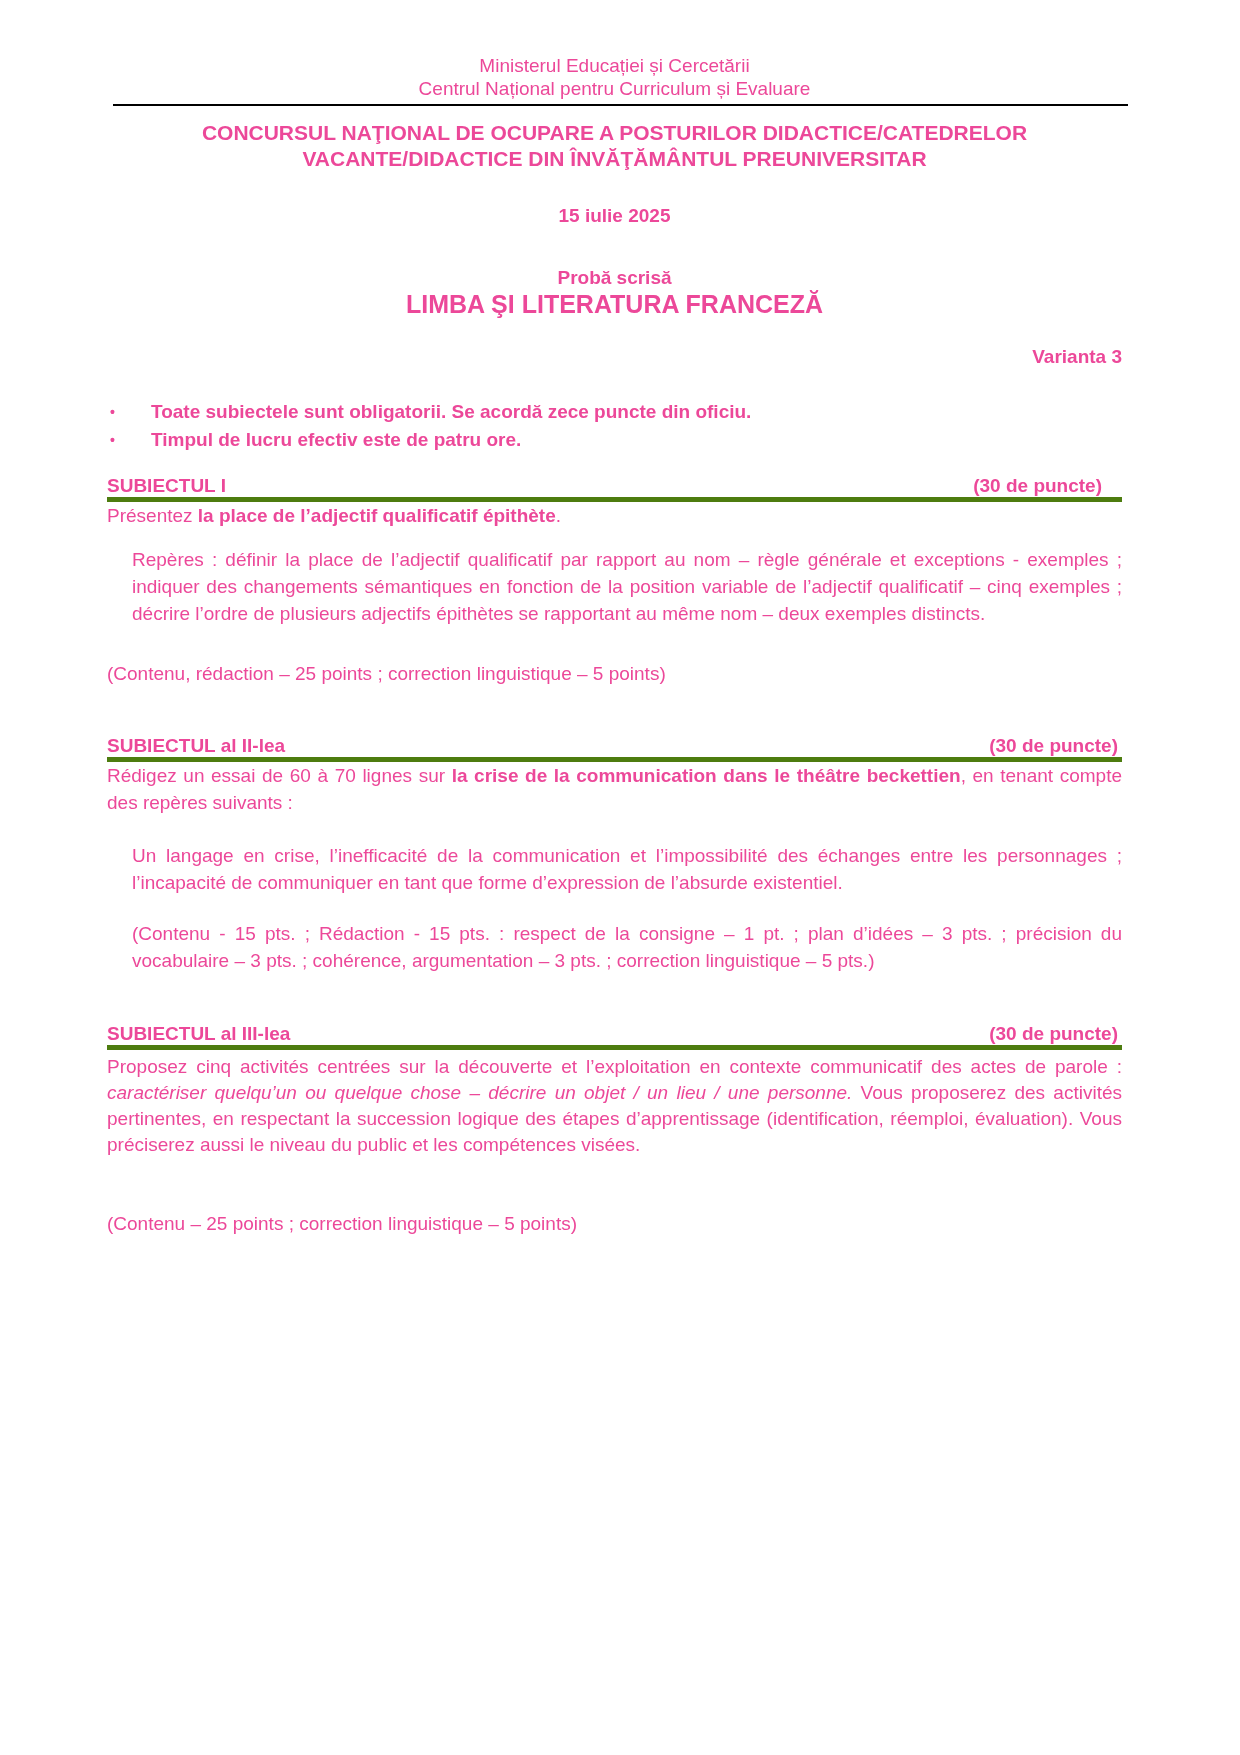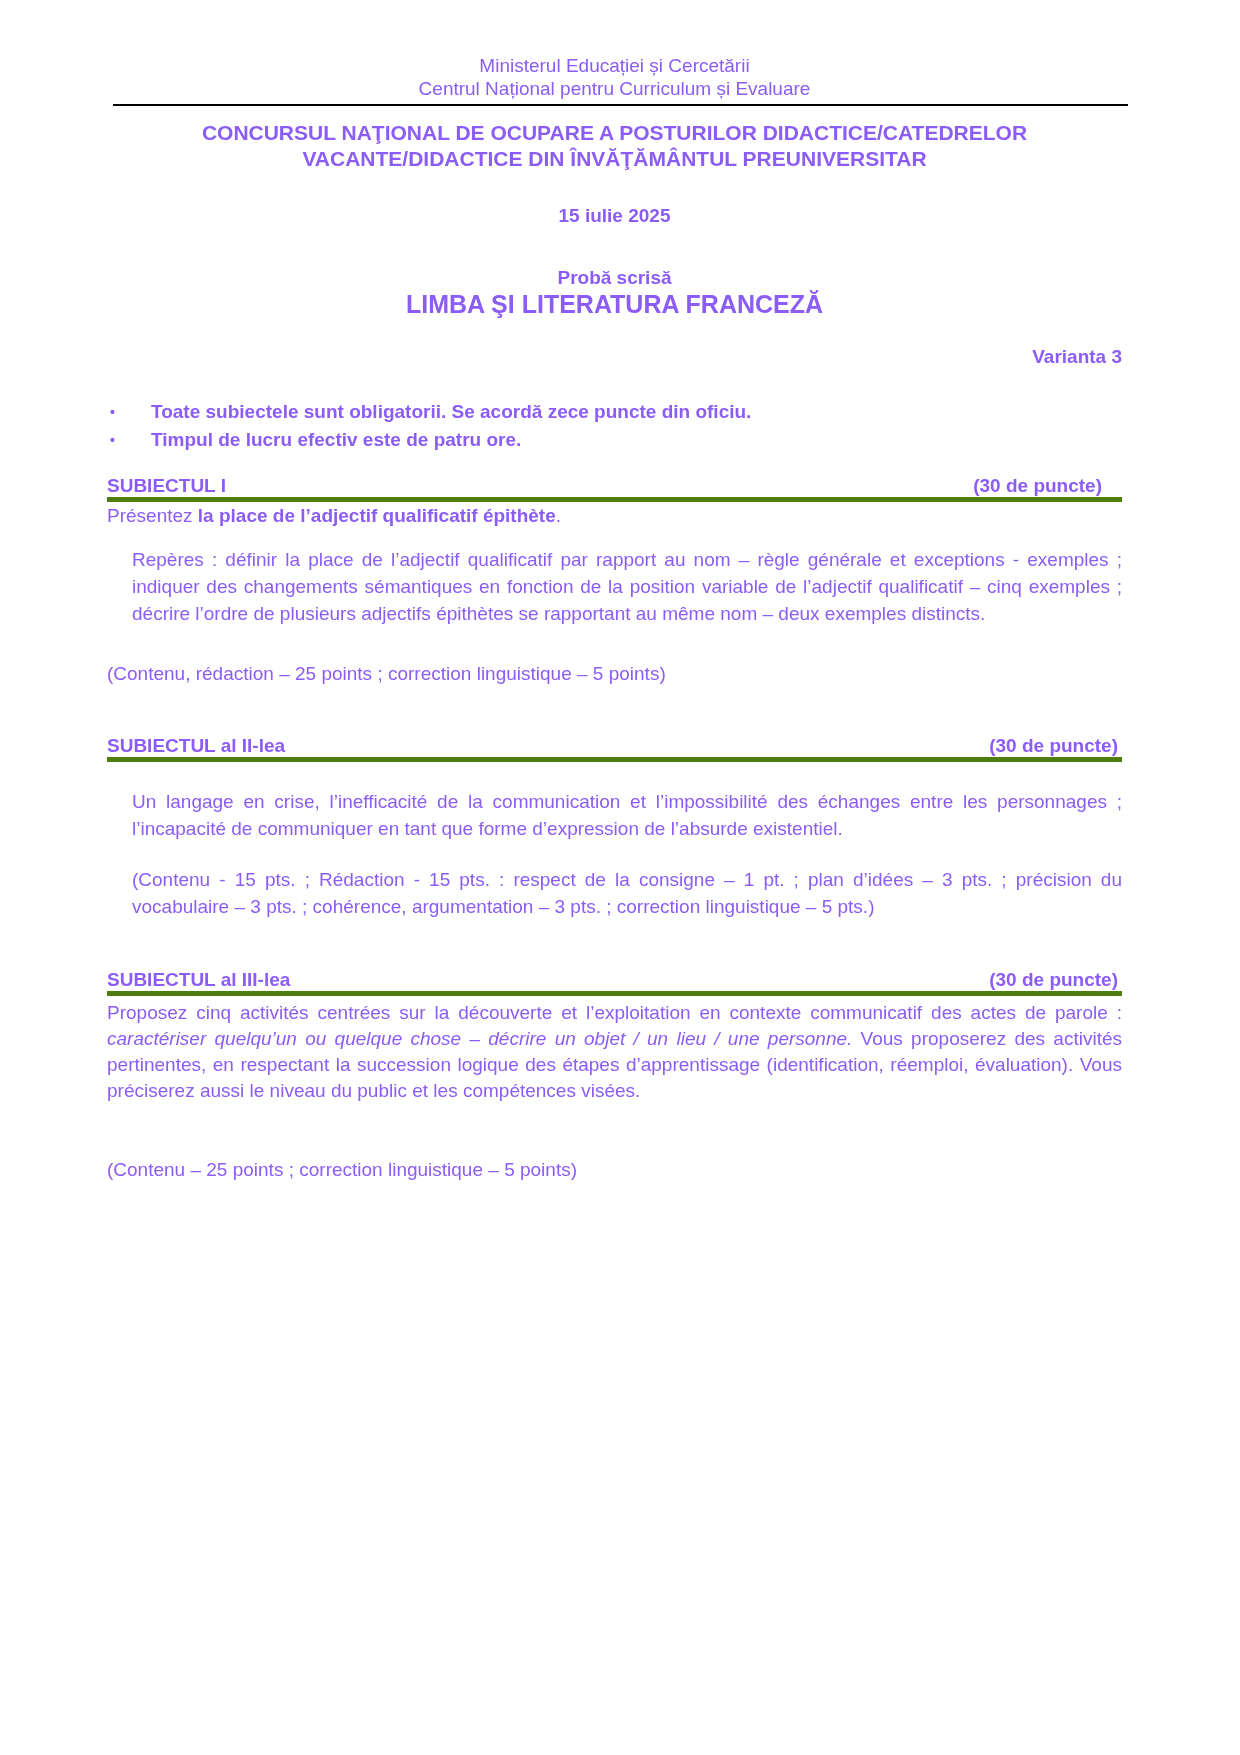--- a/index.html
+++ b/index.html
@@ -3,21 +3,21 @@
 <meta charset="utf-8">
 <style>
   html, body { margin: 0; padding: 0; background: #ffffff; }
   .page {
     position: relative;
     width: 1240px;
     height: 1569px;
     box-sizing: border-box;
     padding: 54px 118px 16px 107px;
     background: #ffffff;
-    color: #8b5cf6;
+    color: #ec4899;
     font-family: "Liberation Sans", sans-serif;
     font-size: 19px;
     line-height: 27px;
   }
   p { margin: 0; }
   .doc-header { text-align: center; line-height: 23px; }
   .header-rule { border: none; border-top: 2px solid #000; margin: 4px -6px 0 6px; }
   .doc-title { margin-top: 14px; text-align: center; font-weight: bold; font-size: 21px; line-height: 26px; }
   .doc-date { margin-top: 31px; text-align: center; font-weight: bold; line-height: 26px; }
   .doc-exam { margin-top: 36px; text-align: center; font-weight: bold; line-height: 26px; }
@@ -91,20 +91,21 @@
     <span class="pts-1">(30 de puncte)</span>
   </div>
   <p class="task"><span>Présentez </span><b>la place de l’adjectif qualificatif épithète</b><span>.</span></p>
   <p class="para reperes">Repères : définir la place de l’adjectif qualificatif par rapport au nom – règle générale et exceptions - exemples ; indiquer des changements sémantiques en fonction de la position variable de l’adjectif qualificatif – cinq exemples ; décrire l’ordre de plusieurs adjectifs épithètes se rapportant au même nom – deux exemples distincts.</p>
   <p class="scoring-1">(Contenu, rédaction – 25 points ; correction linguistique – 5 points)</p>
 
   <div class="subj-head subj2">
     <span>SUBIECTUL al II-lea</span>
     <span class="pts-2">(30 de puncte)</span>
   </div>
+  <p class="task"><span>Rédigez un essai de 60 à 70 lignes sur </span><b>la crise de la communication dans le théâtre beckettien</b><span>, en tenant compte des repères suivants :</span></p>
   <p class="para para-2">Un langage en crise, l’inefficacité de la communication et l’impossibilité des échanges entre les personnages ; l’incapacité de communiquer en tant que forme d’expression de l’absurde existentiel.</p>
   <p class="para scoring-2">(Contenu - 15 pts. ; Rédaction - 15 pts. : respect de la consigne – 1 pt. ; plan d’idées – 3 pts. ; précision du vocabulaire – 3 pts. ; cohérence, argumentation – 3 pts. ; correction linguistique – 5 pts.)</p>
 
   <div class="subj-head subj3">
     <span>SUBIECTUL al III-lea</span>
     <span class="pts-3">(30 de puncte)</span>
   </div>
   <p class="task task-3"><span>Proposez cinq activités centrées sur la découverte et l’exploitation en contexte communicatif des actes de parole : </span><i>caractériser quelqu’un ou quelque chose – décrire un objet / un lieu / une personne.</i><span> Vous proposerez des activités pertinentes, en respectant la succession logique des étapes d’apprentissage (identification, réemploi, évaluation). Vous préciserez aussi le niveau du public et les compétences visées.</span></p>
   <p class="scoring-3">(Contenu – 25 points ; correction linguistique – 5 points)</p>
 

